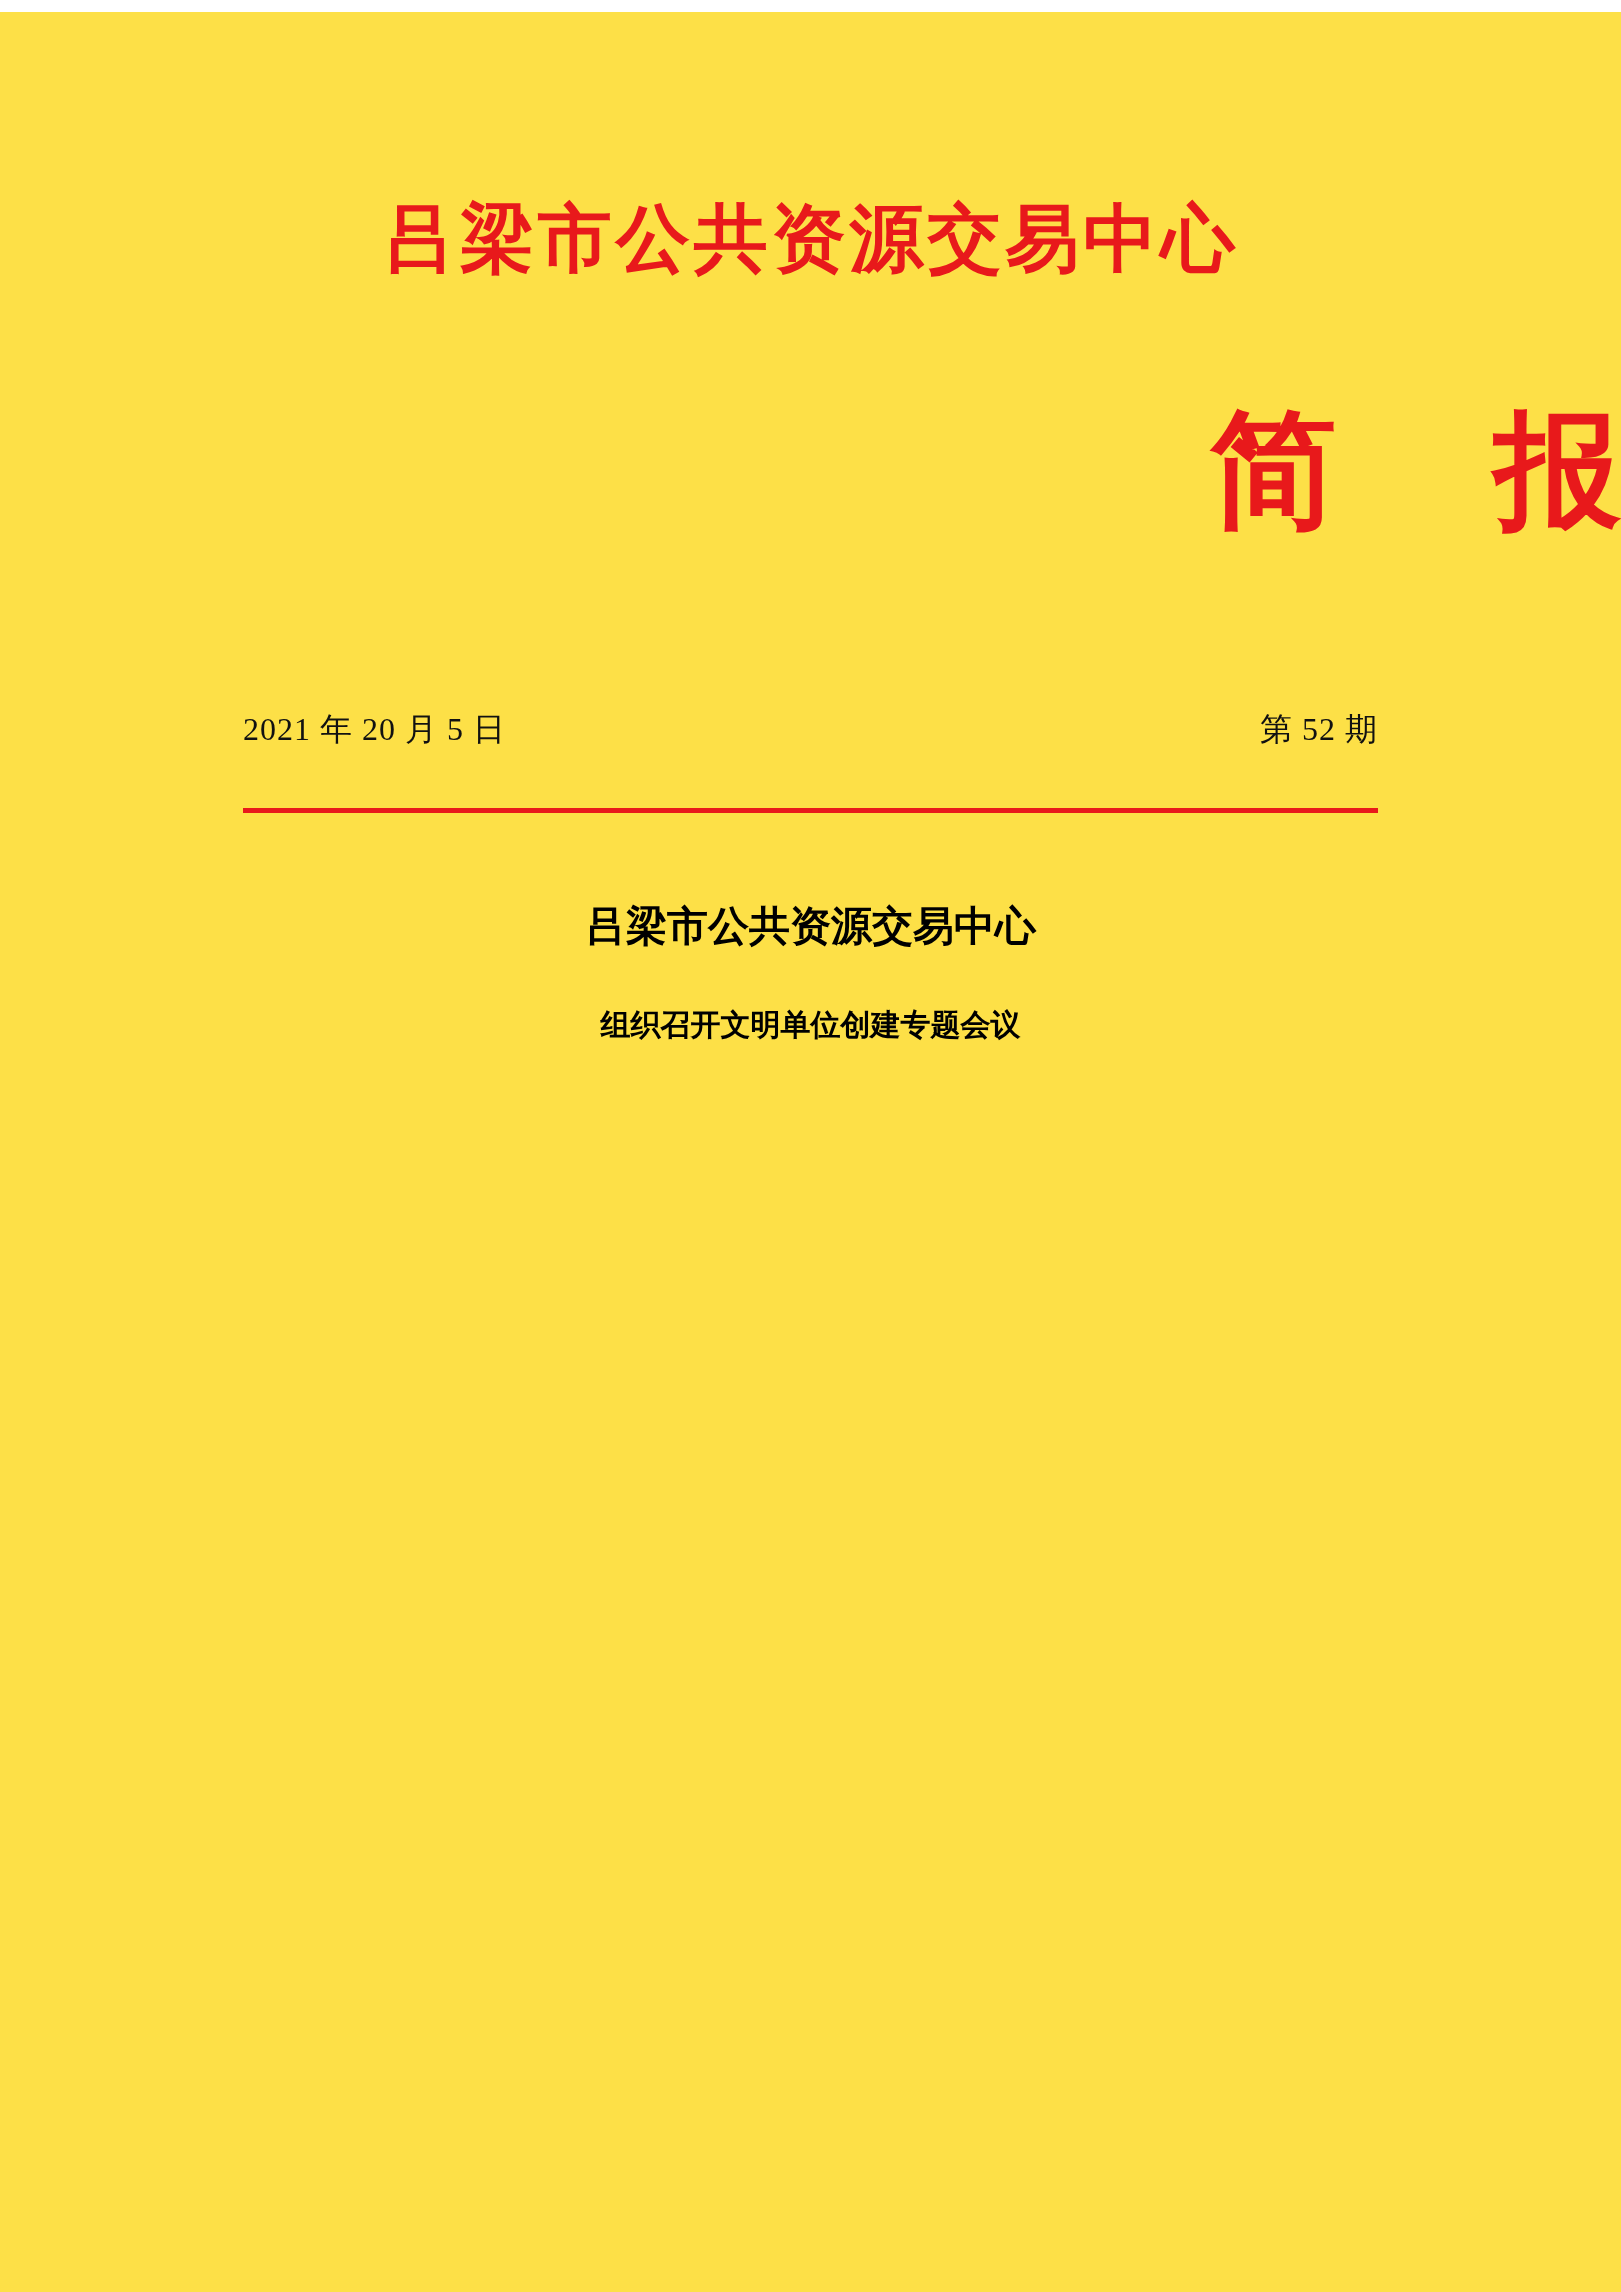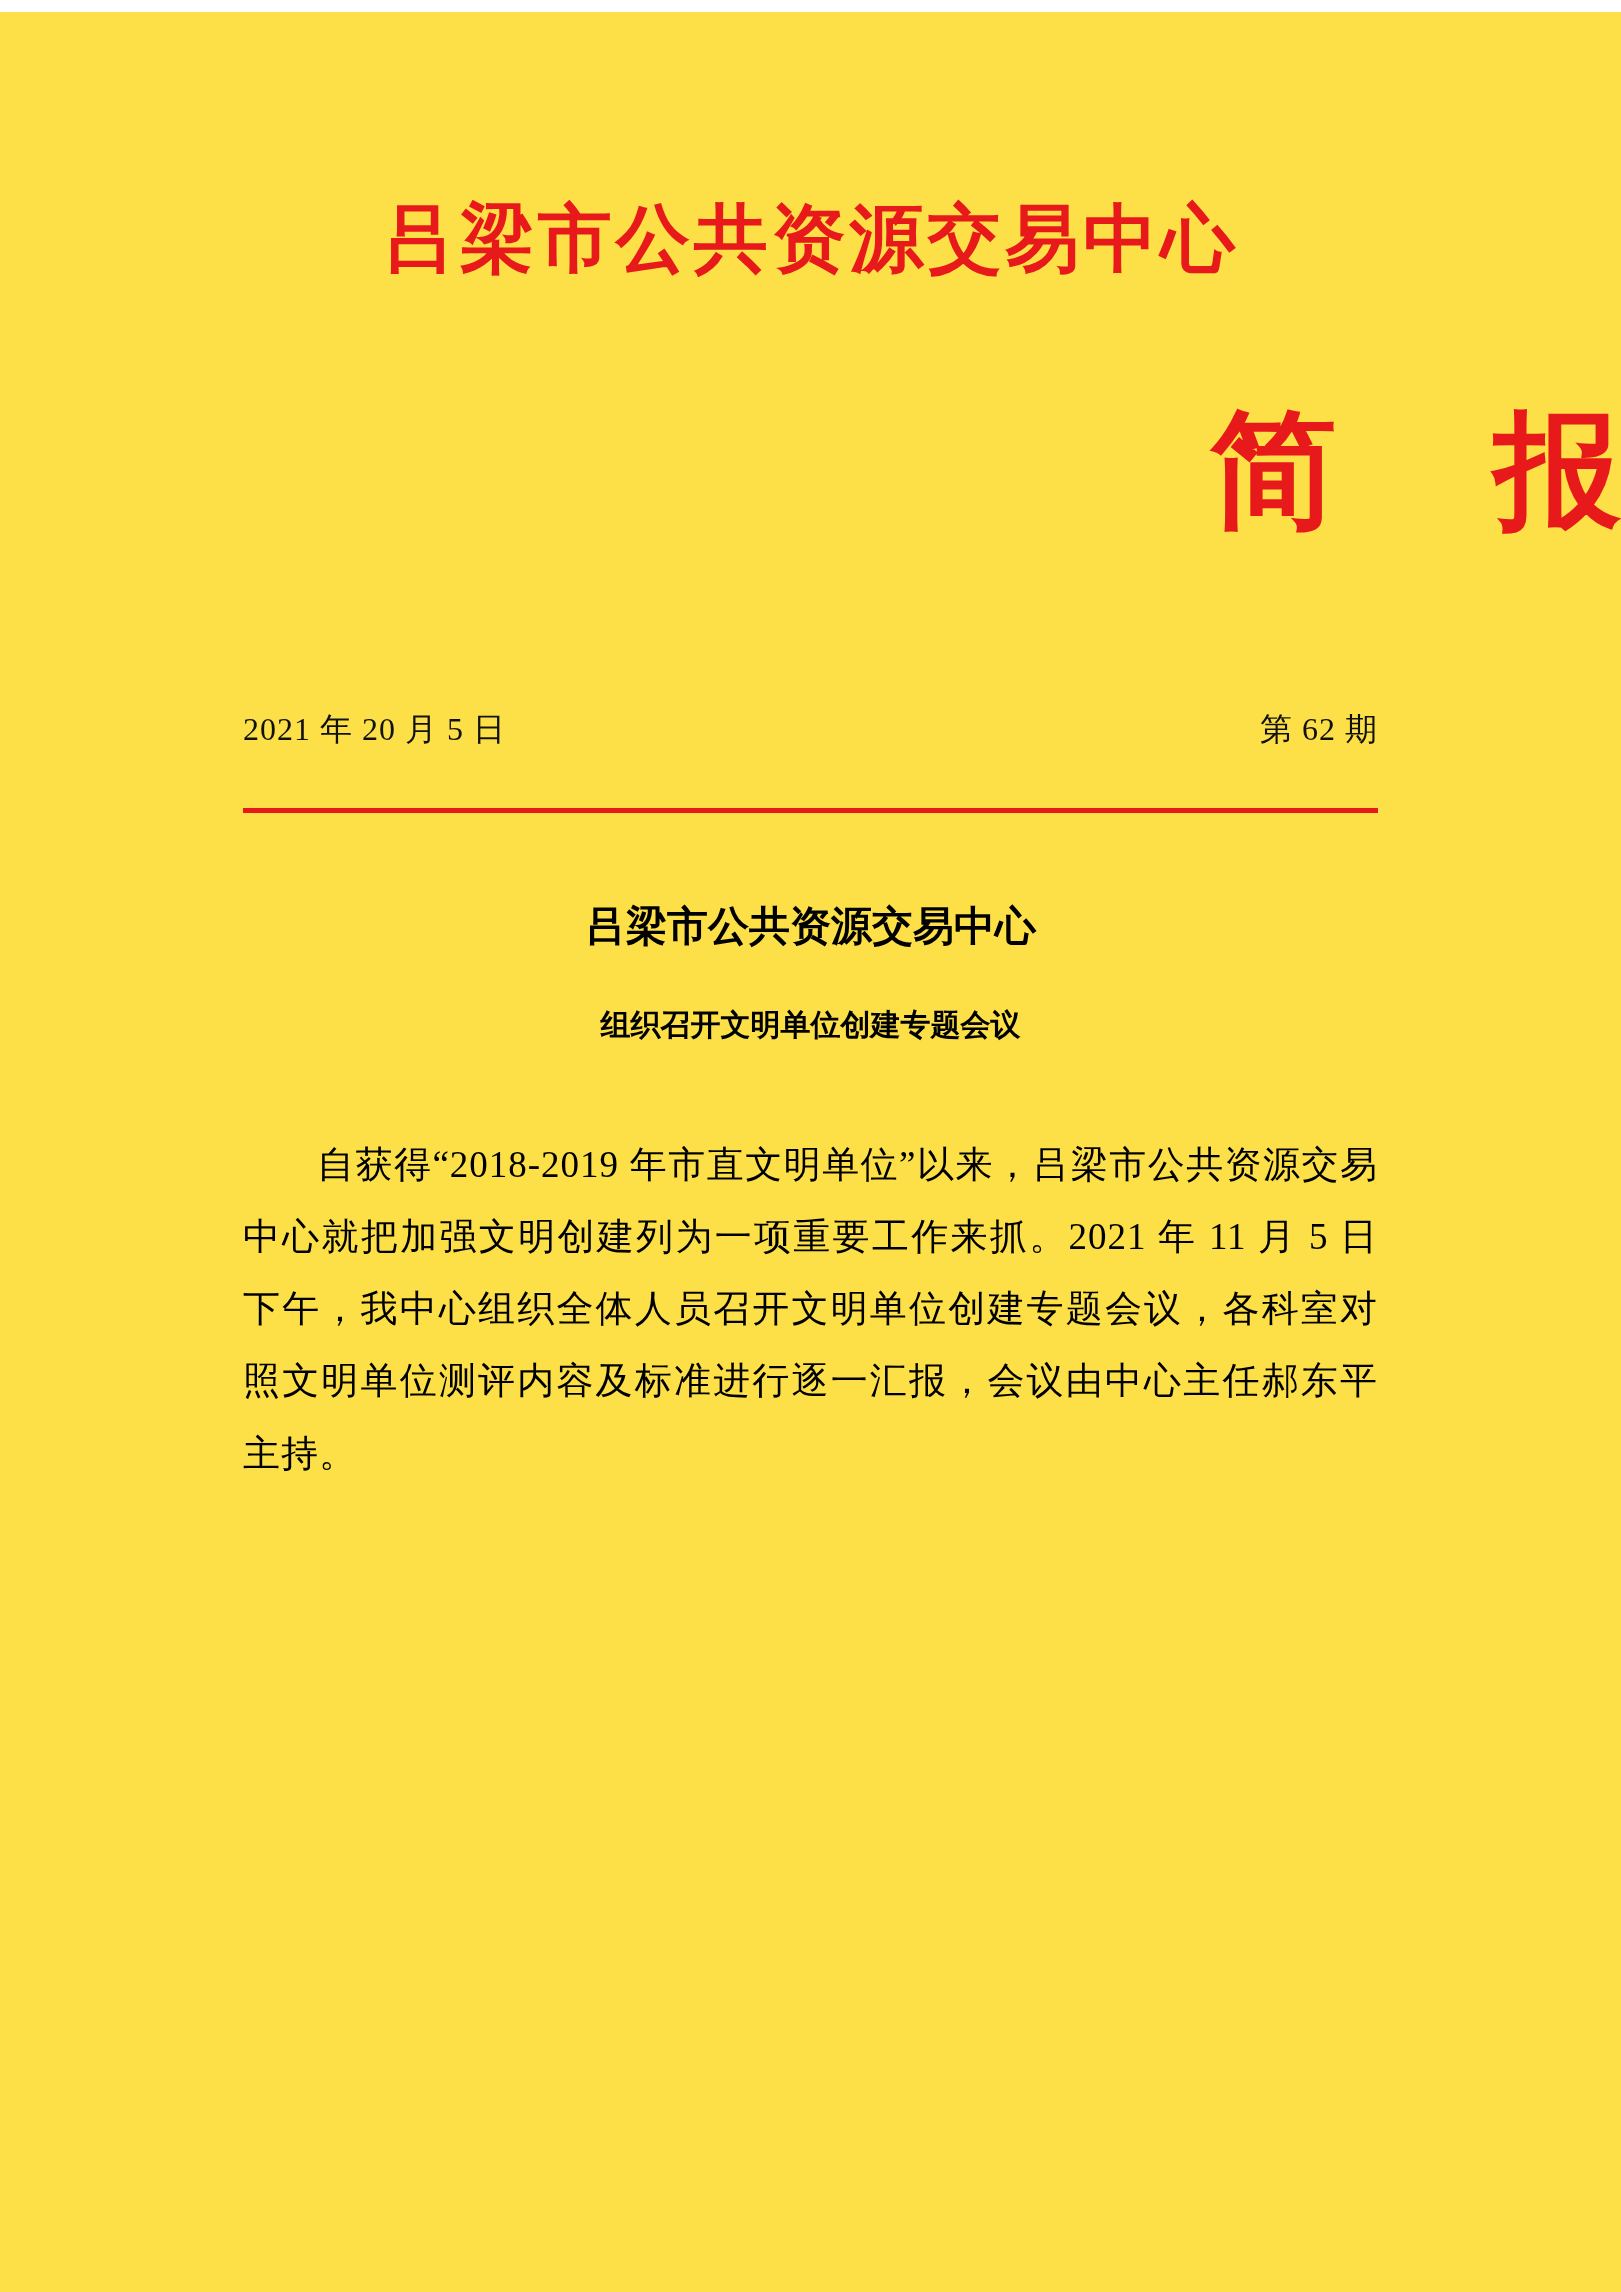--- a/index.html
+++ b/index.html
@@ -119,26 +119,25 @@
   <div class="masthead">
     <div class="org-title">吕梁市公共资源交易中心</div>
   </div>
 
   <div class="bulletin-word">
     <span>简</span><span class="gap"></span><span>报</span>
   </div>
 
   <div class="meta-row">
     <span class="date">2021 年 20 月 5 日</span>
-    <span class="issue">第 62 期</span>
+    <span class="issue">第 52 期</span>
   </div>
 
   <div class="red-rule"></div>
 
   <div class="doc-title">
     <div class="line1">吕梁市公共资源交易中心</div>
     <div class="line2">组织召开文明单位创建专题会议</div>
   </div>
 
-  <div class="body-text">自获得“2018-2019 年市直文明单位”以来，吕梁市公共资源交易中心就把加强文明创建列为一项重要工作来抓。2021 年 11 月 5 日下午，我中心组织全体人员召开文明单位创建专题会议，各科室对照文明单位测评内容及标准进行逐一汇报，会议由中心主任郝东平主持。</div>
 
 </div>
 
 
 </body></html>

